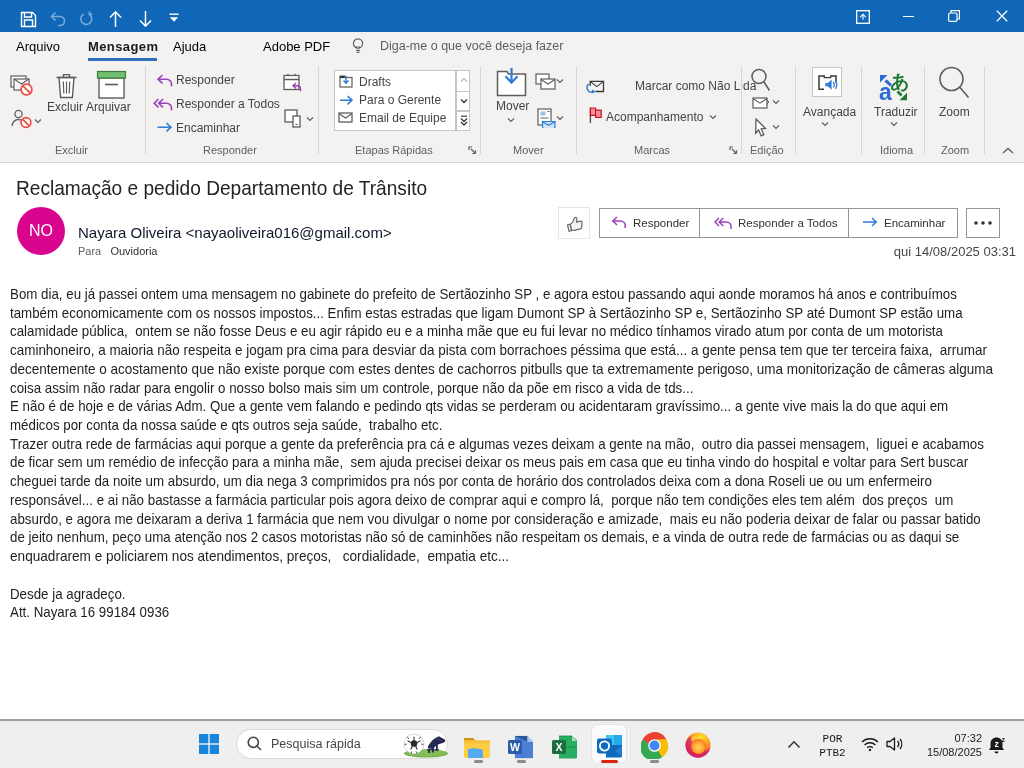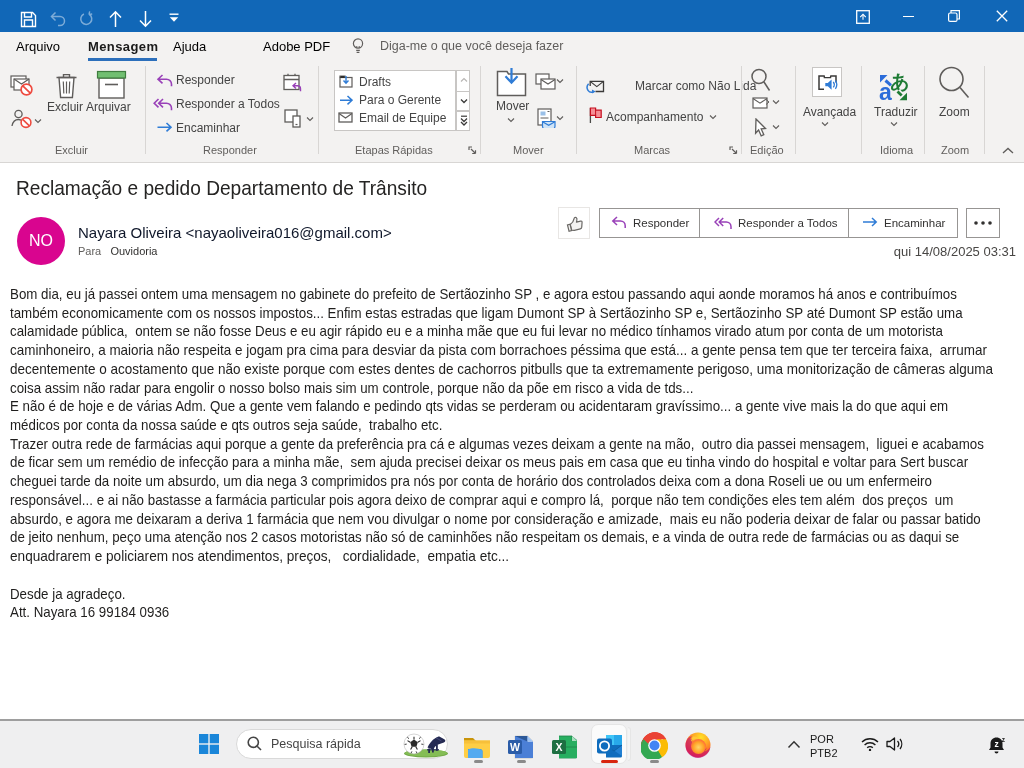--- a/index.html
+++ b/index.html
@@ -290,21 +290,21 @@
       </svg>
     <div class="rtxt" style="left:939px;top:43px;">Zoom</div>
     <div class="glabel" style="left:941px;top:82px;">Zoom</div>
     <div class="rdiv" style="left:984px;"></div>
     <svg class="abs" style="left:1002px;top:85px" width="12" height="7" viewBox="0 0 12 7">
         <path d="M1 6l5-4.6L11 6" fill="none" stroke="#5f5d5b" stroke-width="1.3"></path>
       </svg>
   </div>
   <div class="abs" id="subject">Reclamação e pedido Departamento de Trânsito</div>
   <div class="abs" id="msgheader">
-    <div class="abs" style="left:17px;top:217px;width:48px;height:48px;border-radius:50%;background:#d9058f;color:#fff;font-size:16px;text-align:center;line-height:48px;">NO</div>
+    <div class="abs" style="left:17px;top:207px;width:48px;height:48px;border-radius:50%;background:#d9058f;color:#fff;font-size:16px;text-align:center;line-height:48px;">NO</div>
     <div class="abs" style="left:78px;top:224px;font-size:15px;color:#0f172a;white-space:nowrap;">Nayara Oliveira &lt;nayaoliveira016@gmail.com&gt;</div>
     <div class="abs" style="left:78px;top:245px;font-size:11px;color:#605e5c;white-space:nowrap;">Para&nbsp;&nbsp; <span style="color:#323130">Ouvidoria</span></div>
     <div class="abs" style="left:558px;top:207px;width:32px;height:32px;background:#fff;border:1px solid #e8e6e4;">
       <svg class="abs" style="left:6px;top:6px" width="19" height="18" viewBox="0 0 19 18">
           <g transform="rotate(-14 9 9)">
             <path d="M5 9.5c2-.8 4-2.2 5-4.5.5-1.2 1.7-1.5 2.4-.8.7.7.5 2.2-.3 3.6l-.5.9h4.2c1 0 1.5.8 1.2 1.6l-1.5 4.6c-.3.8-1 1.3-1.8 1.3H7.5L5 15.3z" fill="#f3f2f1" stroke="#6b6966" stroke-width="1.2" stroke-linejoin="round"></path>
             <path d="M2.2 9.3h2.6v6.5H2.2z" fill="#f3f2f1" stroke="#6b6966" stroke-width="1.2"></path>
           </g>
         </svg>
     </div>
@@ -455,31 +455,32 @@
         </defs>
         <circle cx="13" cy="13" r="12.5" fill="url(#fxa)"></circle>
         <path d="M3.2 6C1.5 8.2.5 10.8.5 13.5.5 20.4 6.1 26 13 26c6.5 0 11.8-4.9 12.4-11.2-1.3 2.6-3.3 4.1-5.9 4.6 1.2-1 1.9-2.3 2-3.9-1.6 2.2-3.8 3.3-6.8 3.3-4.4 0-7.8-3.3-7.8-7.5 0-1.6.5-3.1 1.3-4.3-1-.2-2-.1-3 .4.3-1.2 1-2.1 2-2.8-1.5-.1-2.8.4-4 1.4z" fill="#b5007f" opacity="0.55"></path>
         <circle cx="13.5" cy="14.5" r="7.5" fill="url(#fxb)"></circle>
         <path d="M6.5 9.5c1.8-2.3 4.6-3.2 7.3-2.6-1.5-1.8-3.8-2.6-6-2.2-.4.6-.9 1.5-1 2.3-.6.7-.9 1.6-.3 2.5z" fill="#ffca3a" opacity="0.9"></path>
       </svg>
 
     <svg class="abs" style="left:787px;top:13px" width="14" height="10" viewBox="0 0 14 10">
         <path d="M1.5 8.5L7 2.8l5.5 5.7" fill="none" stroke="#333" stroke-width="1.5"></path>
       </svg>
-    <div class="abs" style="left:810px;top:6px;width:45px;text-align:left;font-size:11px;color:#1a1a1a;line-height:14.5px;">POR<br>PTB2</div>
+    <div class="abs" style="left:810px;top:6px;width:45px;text-align:center;font-size:11px;color:#1a1a1a;line-height:14.5px;font-family:Liberation Mono, monospace;">POR<br>PTB2</div>
     <svg class="abs" style="left:861px;top:11px" width="18" height="14" viewBox="0 0 18 14">
         <path d="M1 5a11.5 11.5 0 0 1 16 0" fill="none" stroke="#1a1a1a" stroke-width="1.4"></path>
         <path d="M3.6 8a7.6 7.6 0 0 1 10.8 0" fill="none" stroke="#1a1a1a" stroke-width="1.4"></path>
         <path d="M6.2 10.8a4 4 0 0 1 5.6 0" fill="none" stroke="#1a1a1a" stroke-width="1.4"></path>
         <circle cx="9" cy="13" r="1.2" fill="#1a1a1a"></circle>
       </svg>
     <svg class="abs" style="left:886px;top:11px" width="18" height="14" viewBox="0 0 18 14">
         <path d="M1 4.5h3L8.5 1v12L4 9.5H1z" fill="none" stroke="#1a1a1a" stroke-width="1.3" stroke-linejoin="round"></path>
         <path d="M11.5 4a4.5 4.5 0 0 1 0 6M14 2a8 8 0 0 1 0 10" fill="none" stroke="#1a1a1a" stroke-width="1.3"></path>
       </svg>
+    <div class="abs" style="left:870px;top:5px;width:112px;text-align:right;font-size:11px;color:#1a1a1a;line-height:14.5px;">07:32<br>15/08/2025</div>
     <svg class="abs" style="left:988px;top:10px" width="17" height="19" viewBox="0 0 17 19">
         <path d="M8.5 1.5c3.5 0 6 2.5 6 6v4l1.5 2.5H1L2.5 11.5v-4c0-3.5 2.5-6 6-6z" fill="#1a1a1a"></path>
         <path d="M6.5 15.5h4a2 2 0 0 1-4 0z" fill="#1a1a1a"></path>
         <text x="8.7" y="11" font-size="8.5" fill="#fff" text-anchor="middle" font-weight="bold" font-family="Liberation Sans">z</text>
         <text x="13.8" y="5.5" font-size="6.5" fill="#1a1a1a" font-weight="bold" font-family="Liberation Sans">z</text>
       </svg>
   </div>
 </div>
 
 </body></html>

